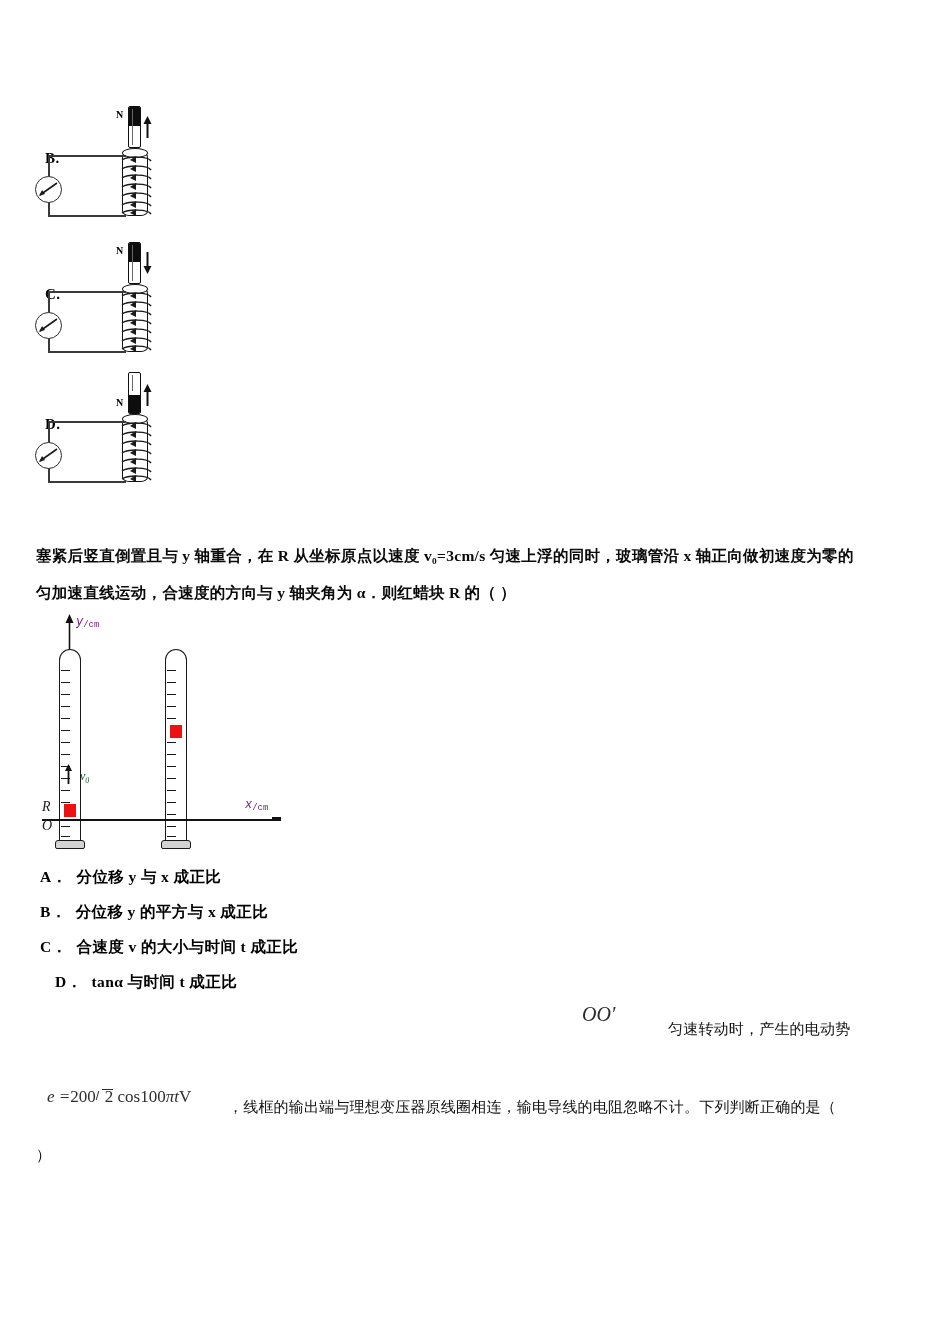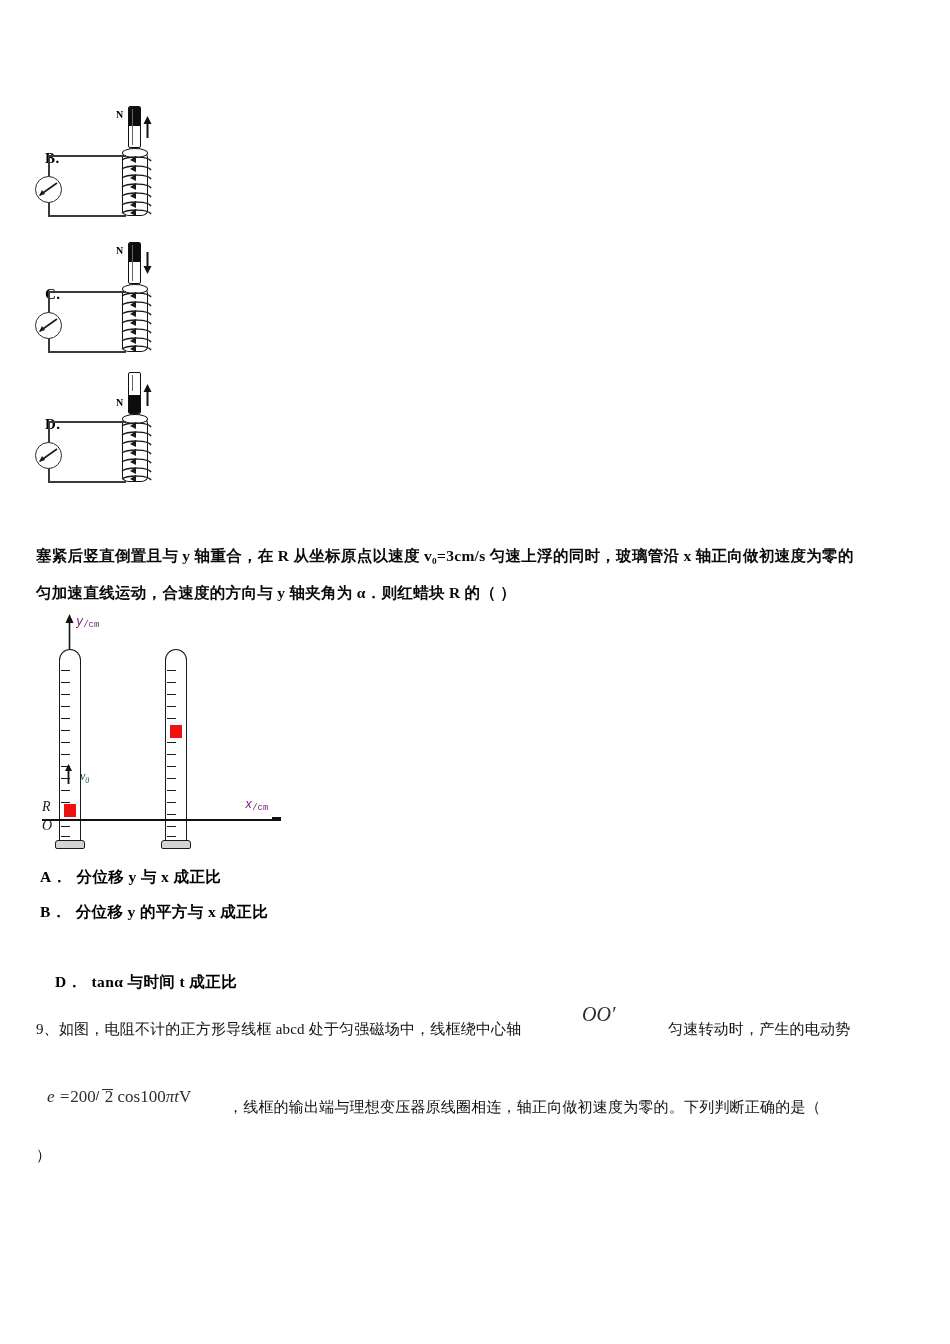--- a/index.html
+++ b/index.html
@@ -476,28 +476,30 @@
       <span>x</span><span class="unit">/</span><span class="unit">cm</span>
     </div>
   </div>
 
   <div class="choice" style="left:40px; top:867px;font-family:Liberation Serif, serif;">
     <span class="lab">A．</span><span>分位移 y 与 x 成正比</span>
   </div>
   <div class="choice" style="left:40px; top:902px;">
     <span class="lab">B．</span><span>分位移 y 的平方与 x 成正比</span>
   </div>
+  <div class="choice" style="left:40px; top:937px;">
+    <span class="lab">C．</span><span>合速度 v 的大小与时间 t 成正比</span>
+  </div>
   <div class="choice" style="left:55px; top:972px;">
     <span class="lab">D．</span><span>tanα 与时间 t 成正比</span>
   </div>
 
-  <div class="q9text" style="left:36px; top:1020px;">9、如图，电阻不计的正方形导线框 abcd 处于匀强磁场中，线框绕中心轴</div>
   <div class="oo-prime" style="left:582px; top:1003px;">OO′</div>
   <div class="q9text" style="left:668px; top:1020px;">匀速转动时，产生的电动势</div>
 
   <div class="formula" style="left:47px; top:1087px;">
     <span>e =</span><span class="up">200</span><span class="sqrt-wrap">2</span> <span class="up">cos100</span><span>π</span><span>t</span><span class="up">V</span>
   </div>
 
-  <div class="q9text" style="left:228px; top:1098px;">，线框的输出端与理想变压器原线圈相连，轴正向做初速度为零的。下列判断正确的是（</div>
+  <div class="q9text" style="left:228px; top:1098px;">，线框的输出端与理想变压器原线圈相连，输电导线的电阻忽略不计。下列判断正确的是（</div>
   <div class="q9text" style="left:36px; top:1146px;">）</div>
 
 </div>
 
 </body></html>

